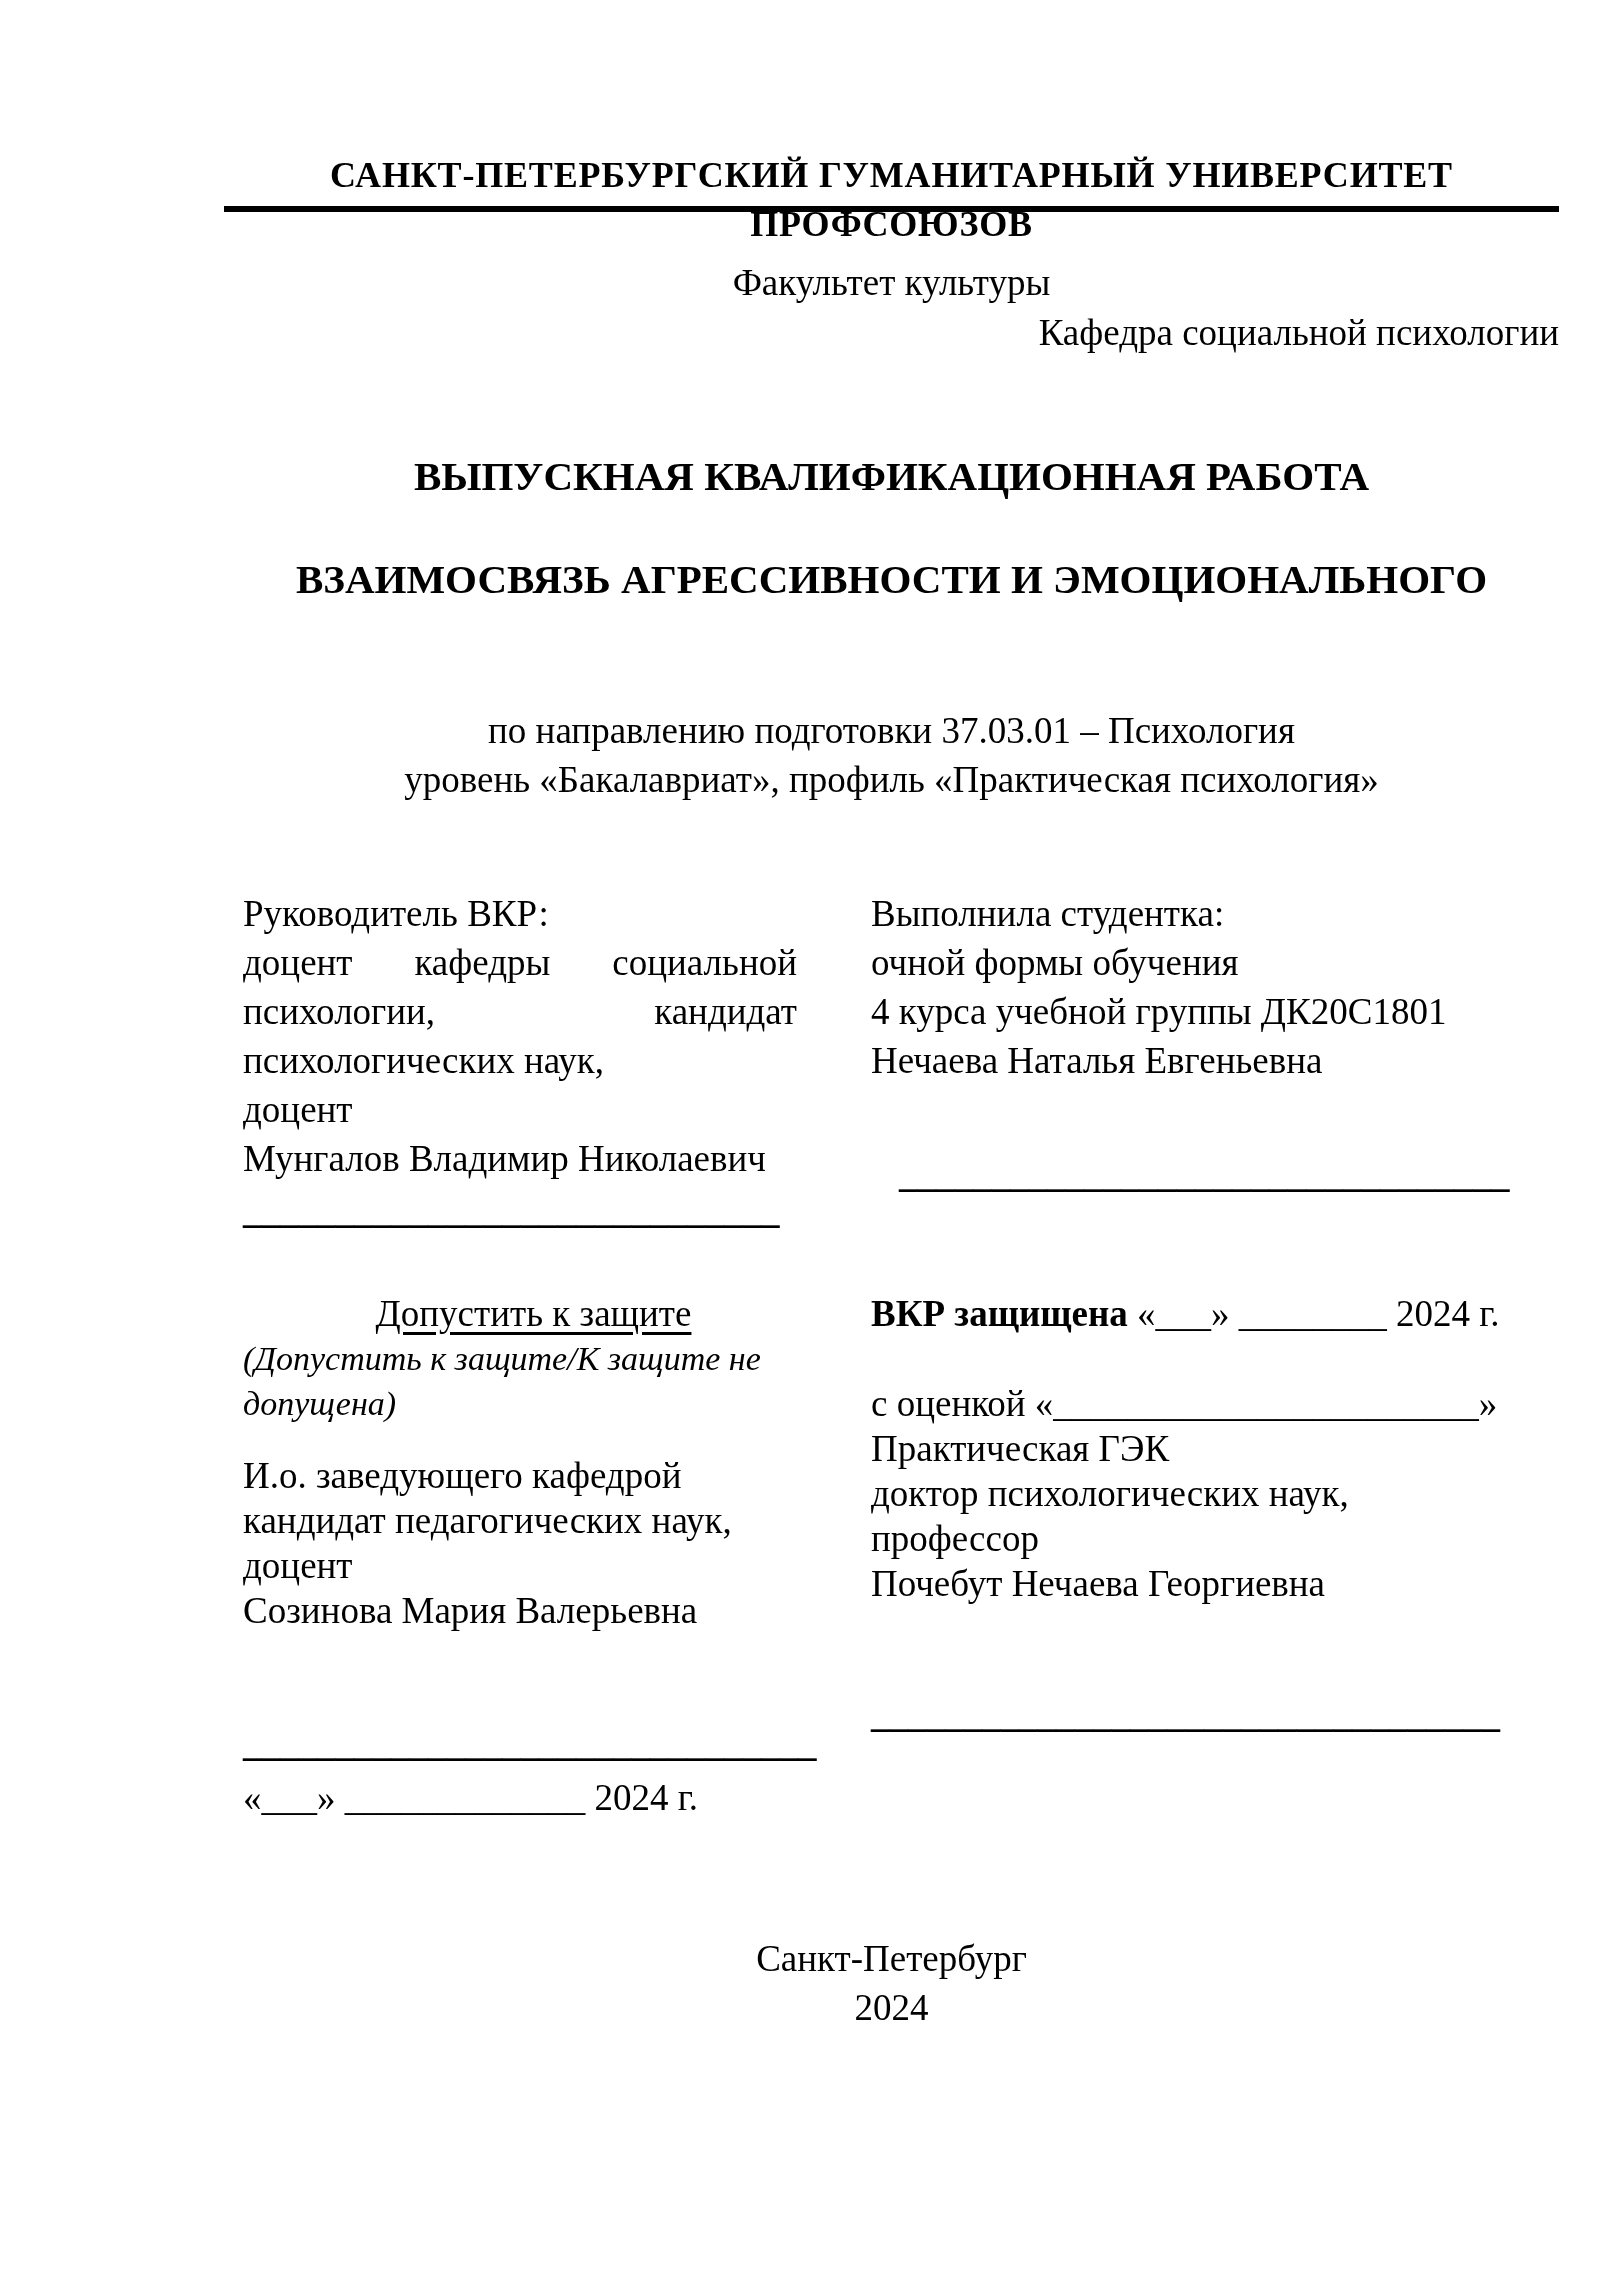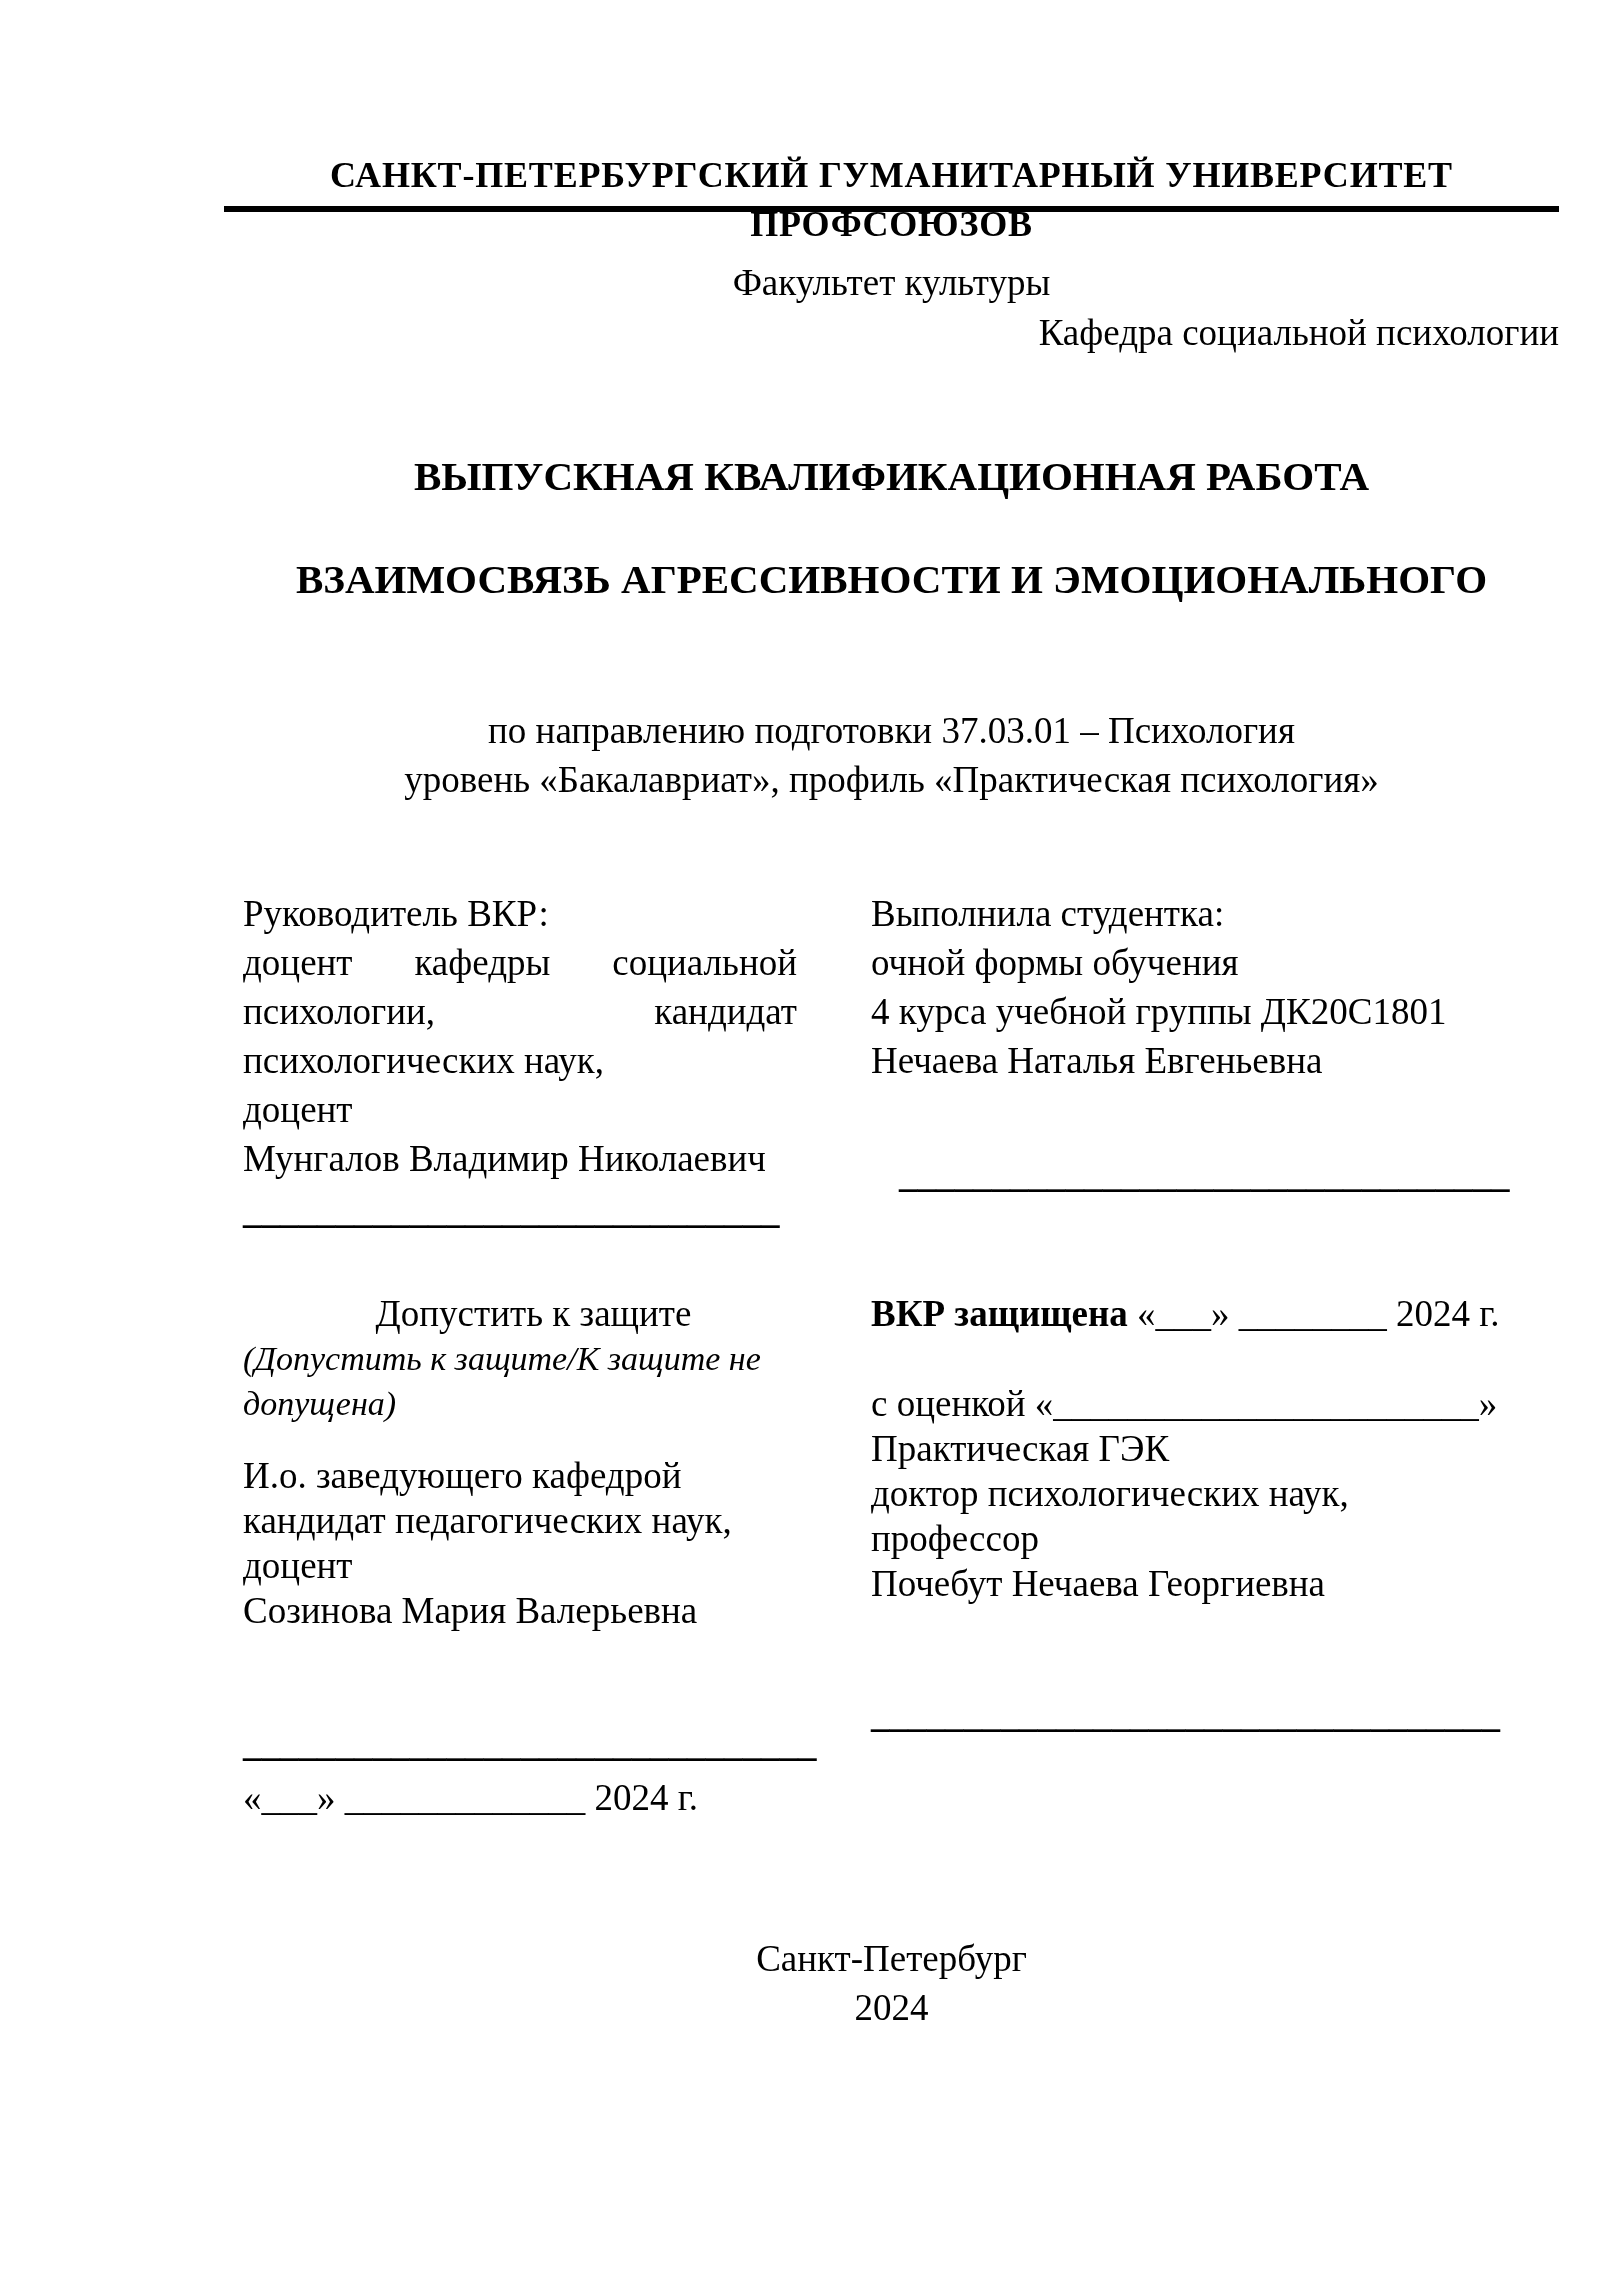--- a/index.html
+++ b/index.html
@@ -39,20 +39,21 @@
   .spread { text-align: justify; text-align-last: justify; }
   .sig-line {
     font-weight: bold;
     white-space: pre;
     letter-spacing: 0;
   }
   .prewrap { white-space: pre-wrap; }
   .admission-heading {
     text-align: center;
     text-indent: 27px;
+    text-decoration: underline;
     text-underline-offset: 5.5px;
   }
   .note-text {
     font-size: 34px;
     font-style: italic;
     line-height: 45px;
   }
   .gap-after-note { margin-top: 27px; }
   .sup-sig { margin-top: 3.1px; }
   .stu-sig { margin-top: 65px; margin-left: 28px; }

